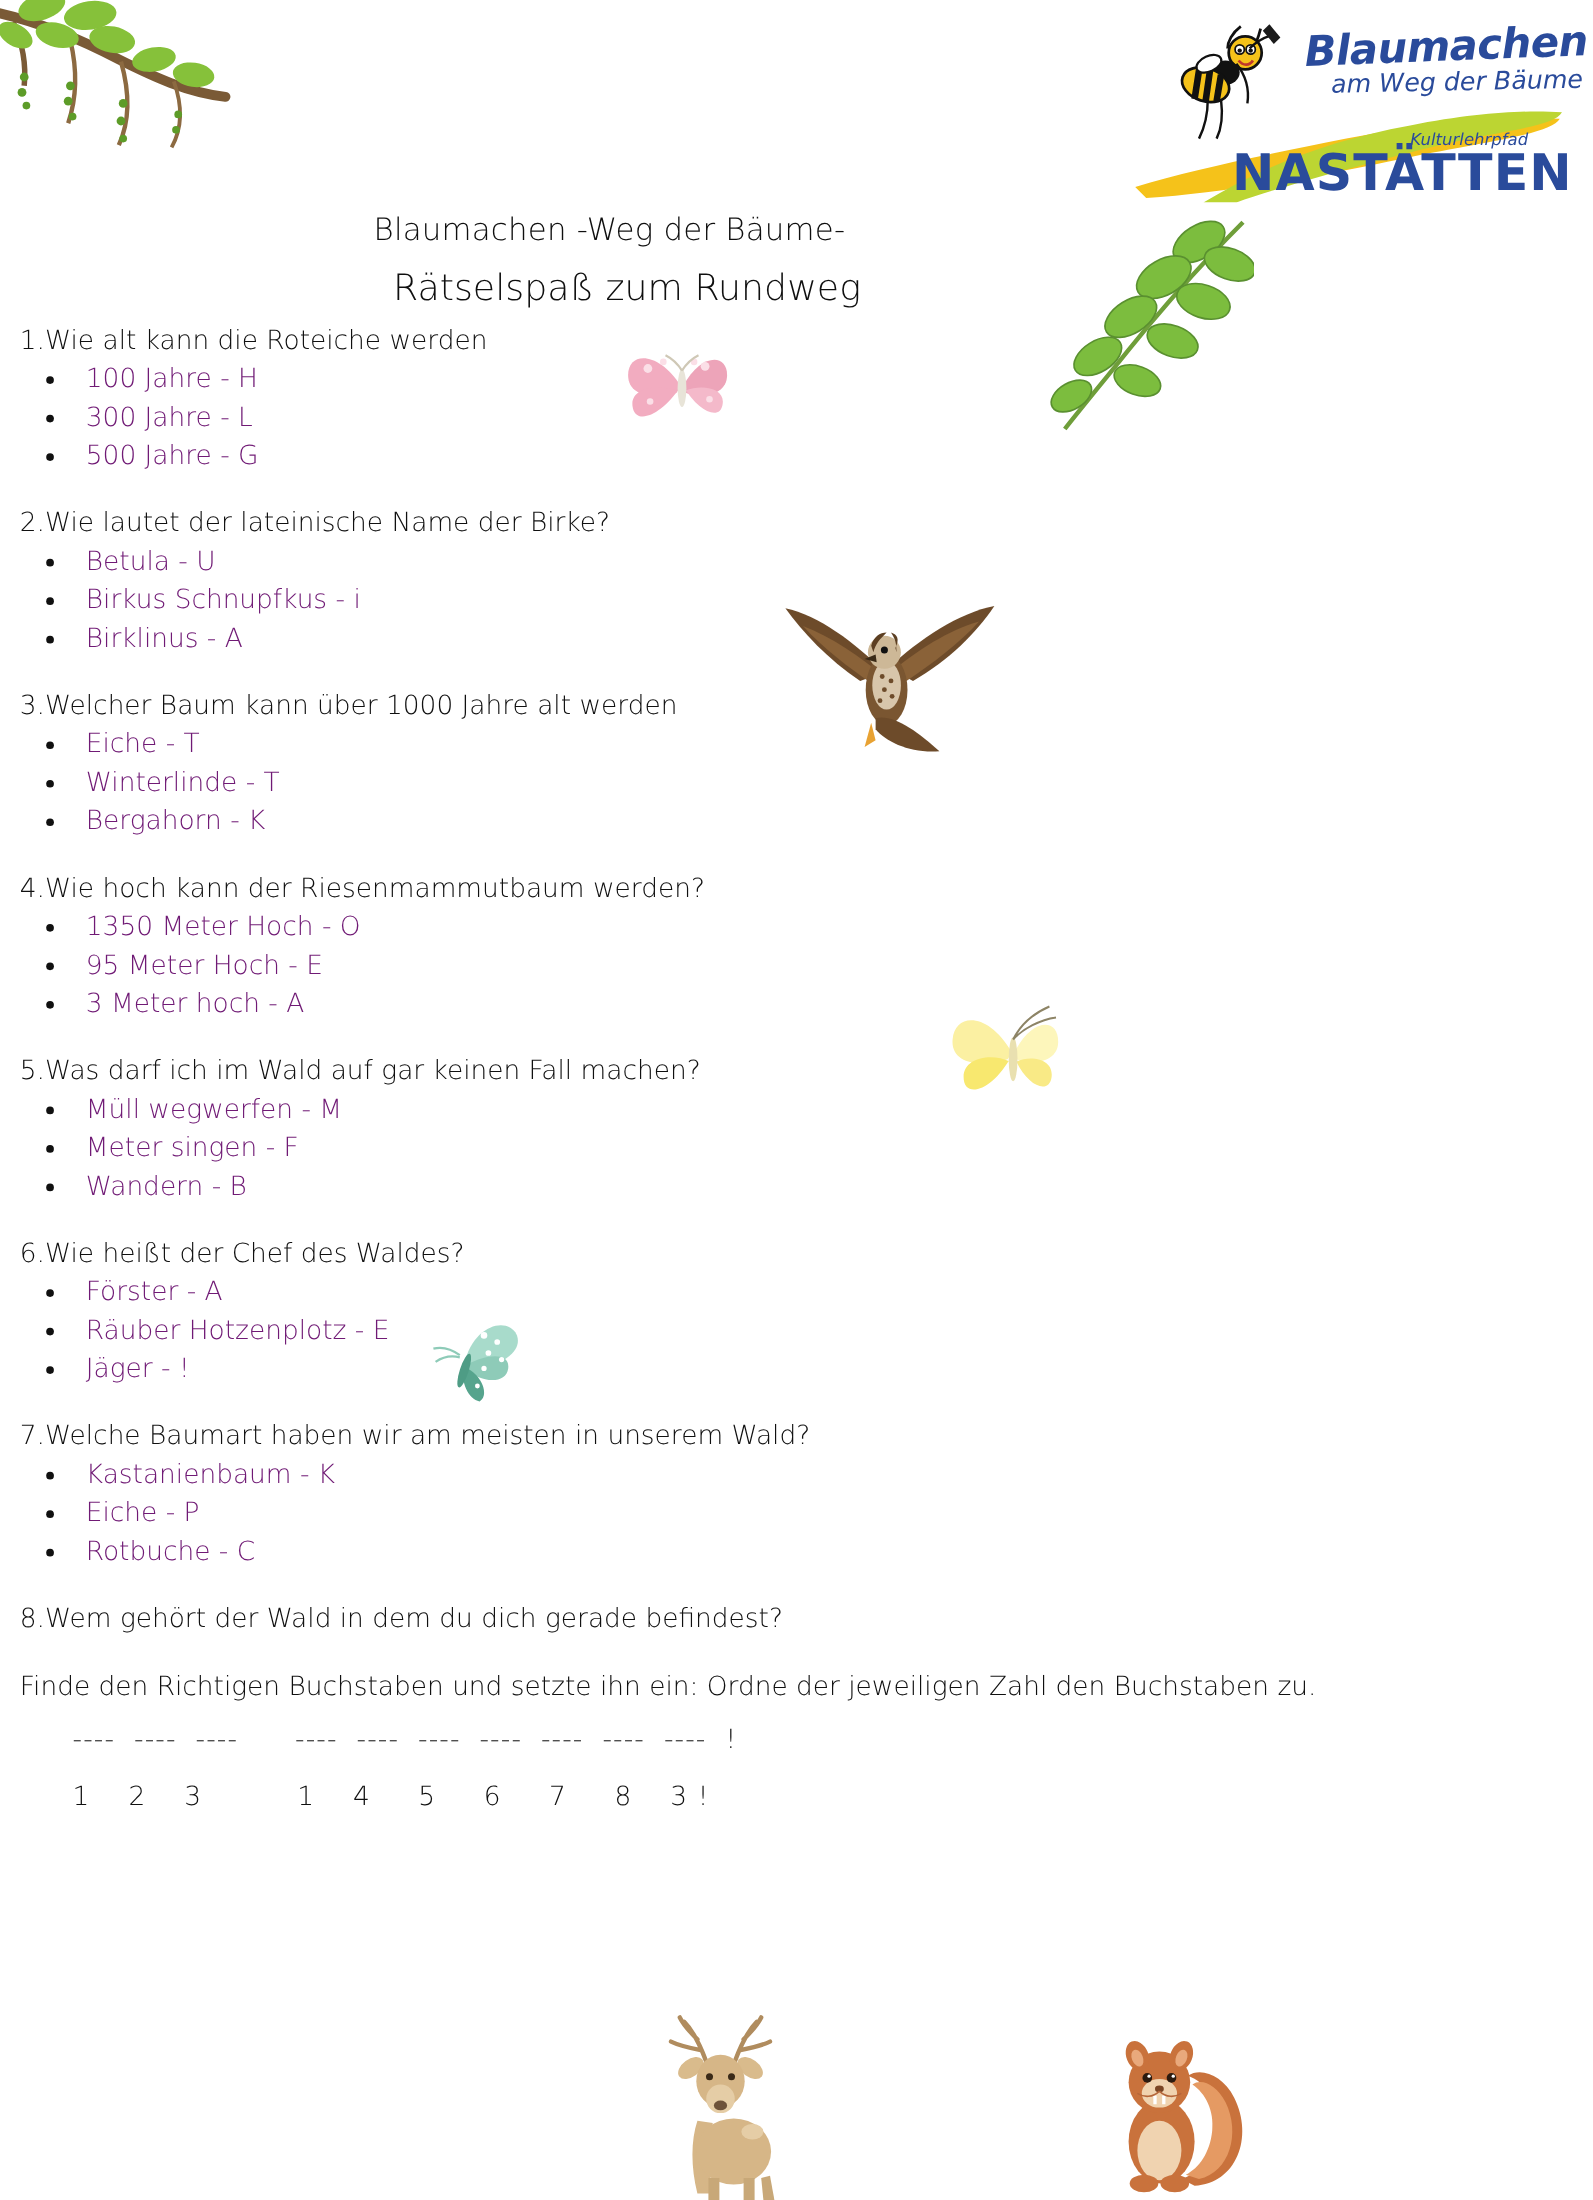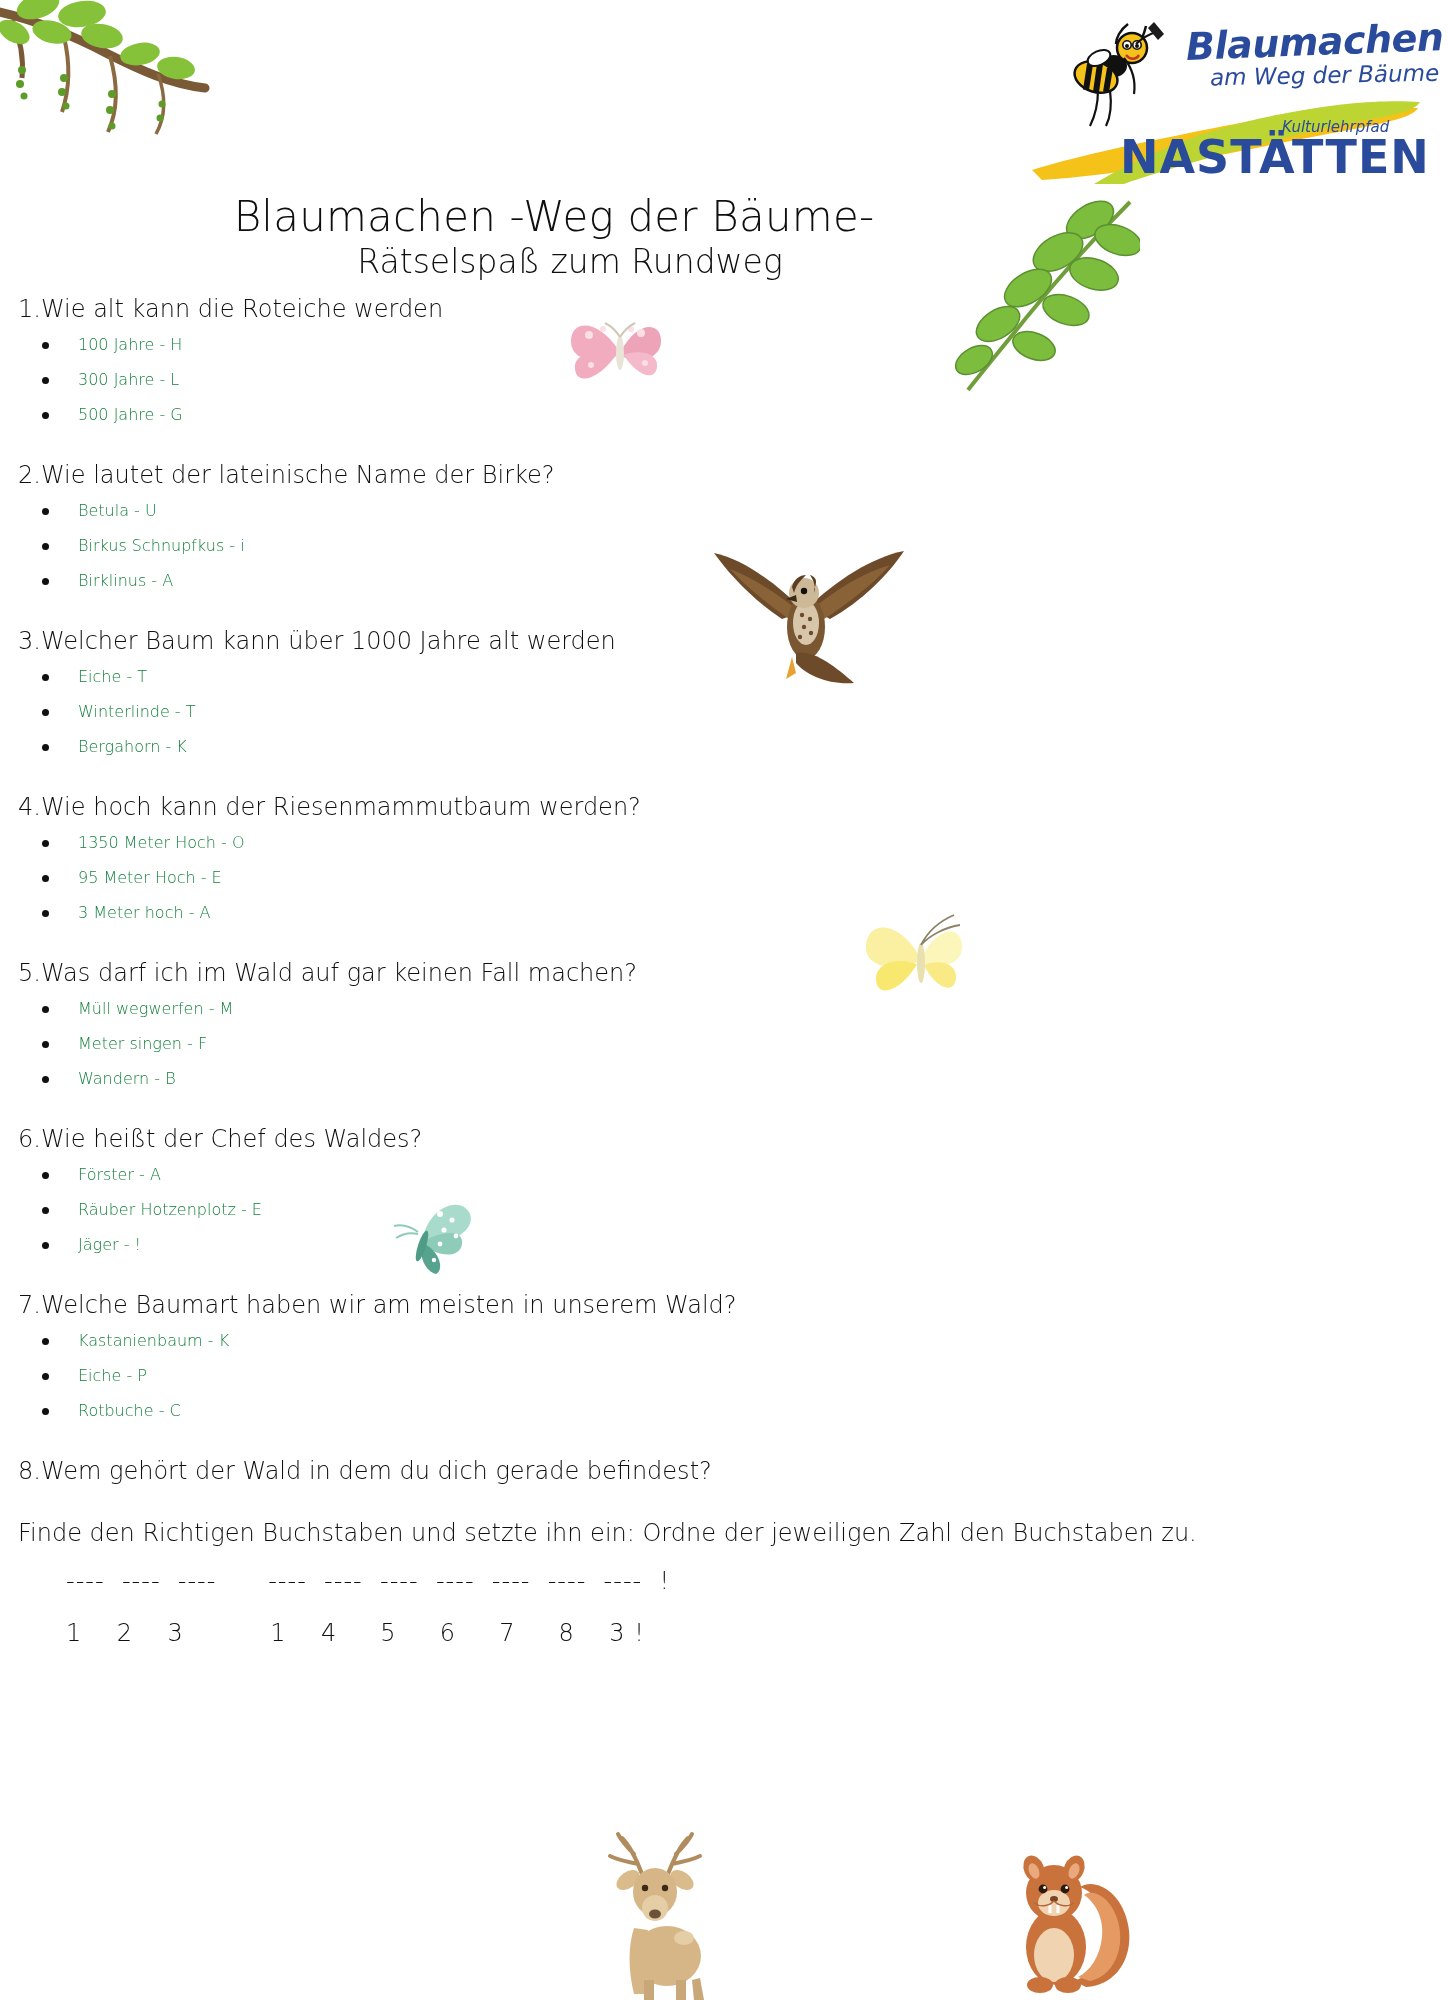--- a/index.html
+++ b/index.html
@@ -78,21 +78,21 @@
   #logo-block .swoosh { position: absolute; left: 0; top: 0; }
 
   
   #page-title {
     position: absolute;
     left: 0;
     top: 192px;
     width: 1108px;
     text-align: center;
     font-family: "DejaVu Sans", sans-serif;
-    font-size: 42px;
+    font-size: 28px;
     font-weight: 300;
     color: #0f0f0f;
     letter-spacing: 0.2px;
   }
   #page-subtitle {
     position: absolute;
     left: 0;
     top: 242px;
     width: 1140px;
     text-align: center;
@@ -119,24 +119,24 @@
     white-space: nowrap;
   }
   .q-options {
     list-style: none;
     margin: 0;
     padding: 0 0 0 20px;
   }
   .q-options li {
     position: relative;
     font-family: "DejaVu Sans", sans-serif;
-    font-size: 16px;
+    font-size: 24px;
     font-weight: 300;
     line-height: 35px;
-    color: #15803d;
+    color: #701a75;
     padding-left: 40px;
     white-space: nowrap;
   }
   .q-options li::before {
     content: "";
     position: absolute;
     left: 4px;
     top: 15px;
     width: 7px;
     height: 7px;

